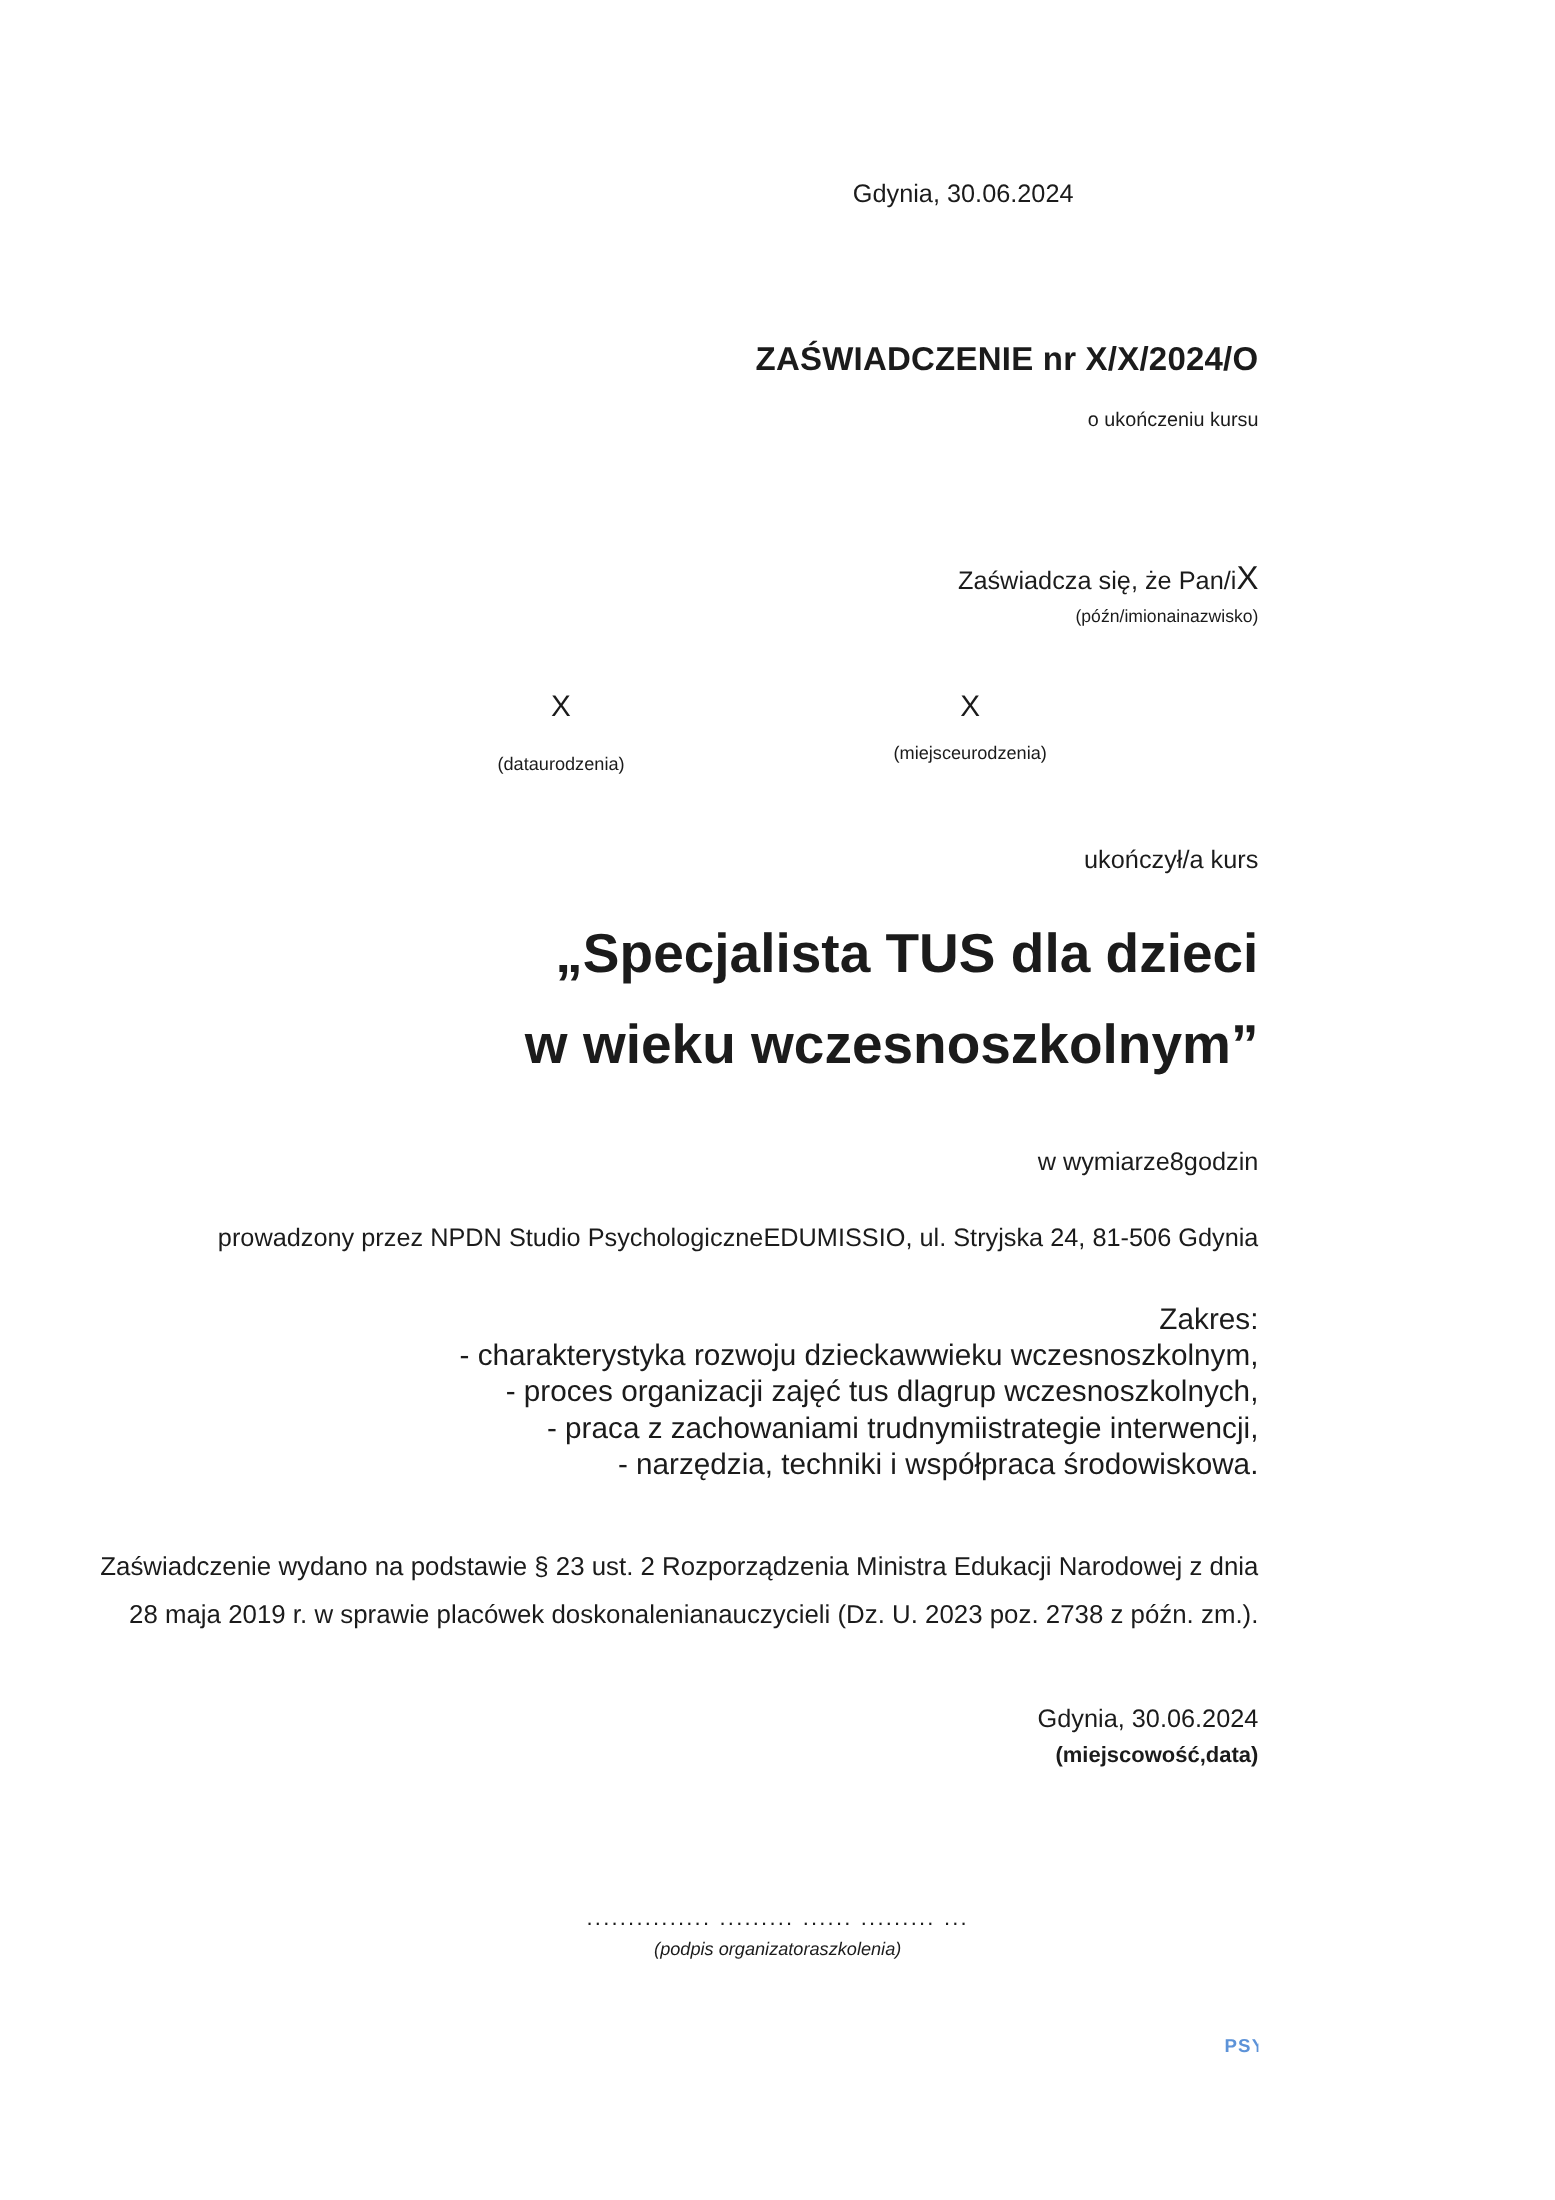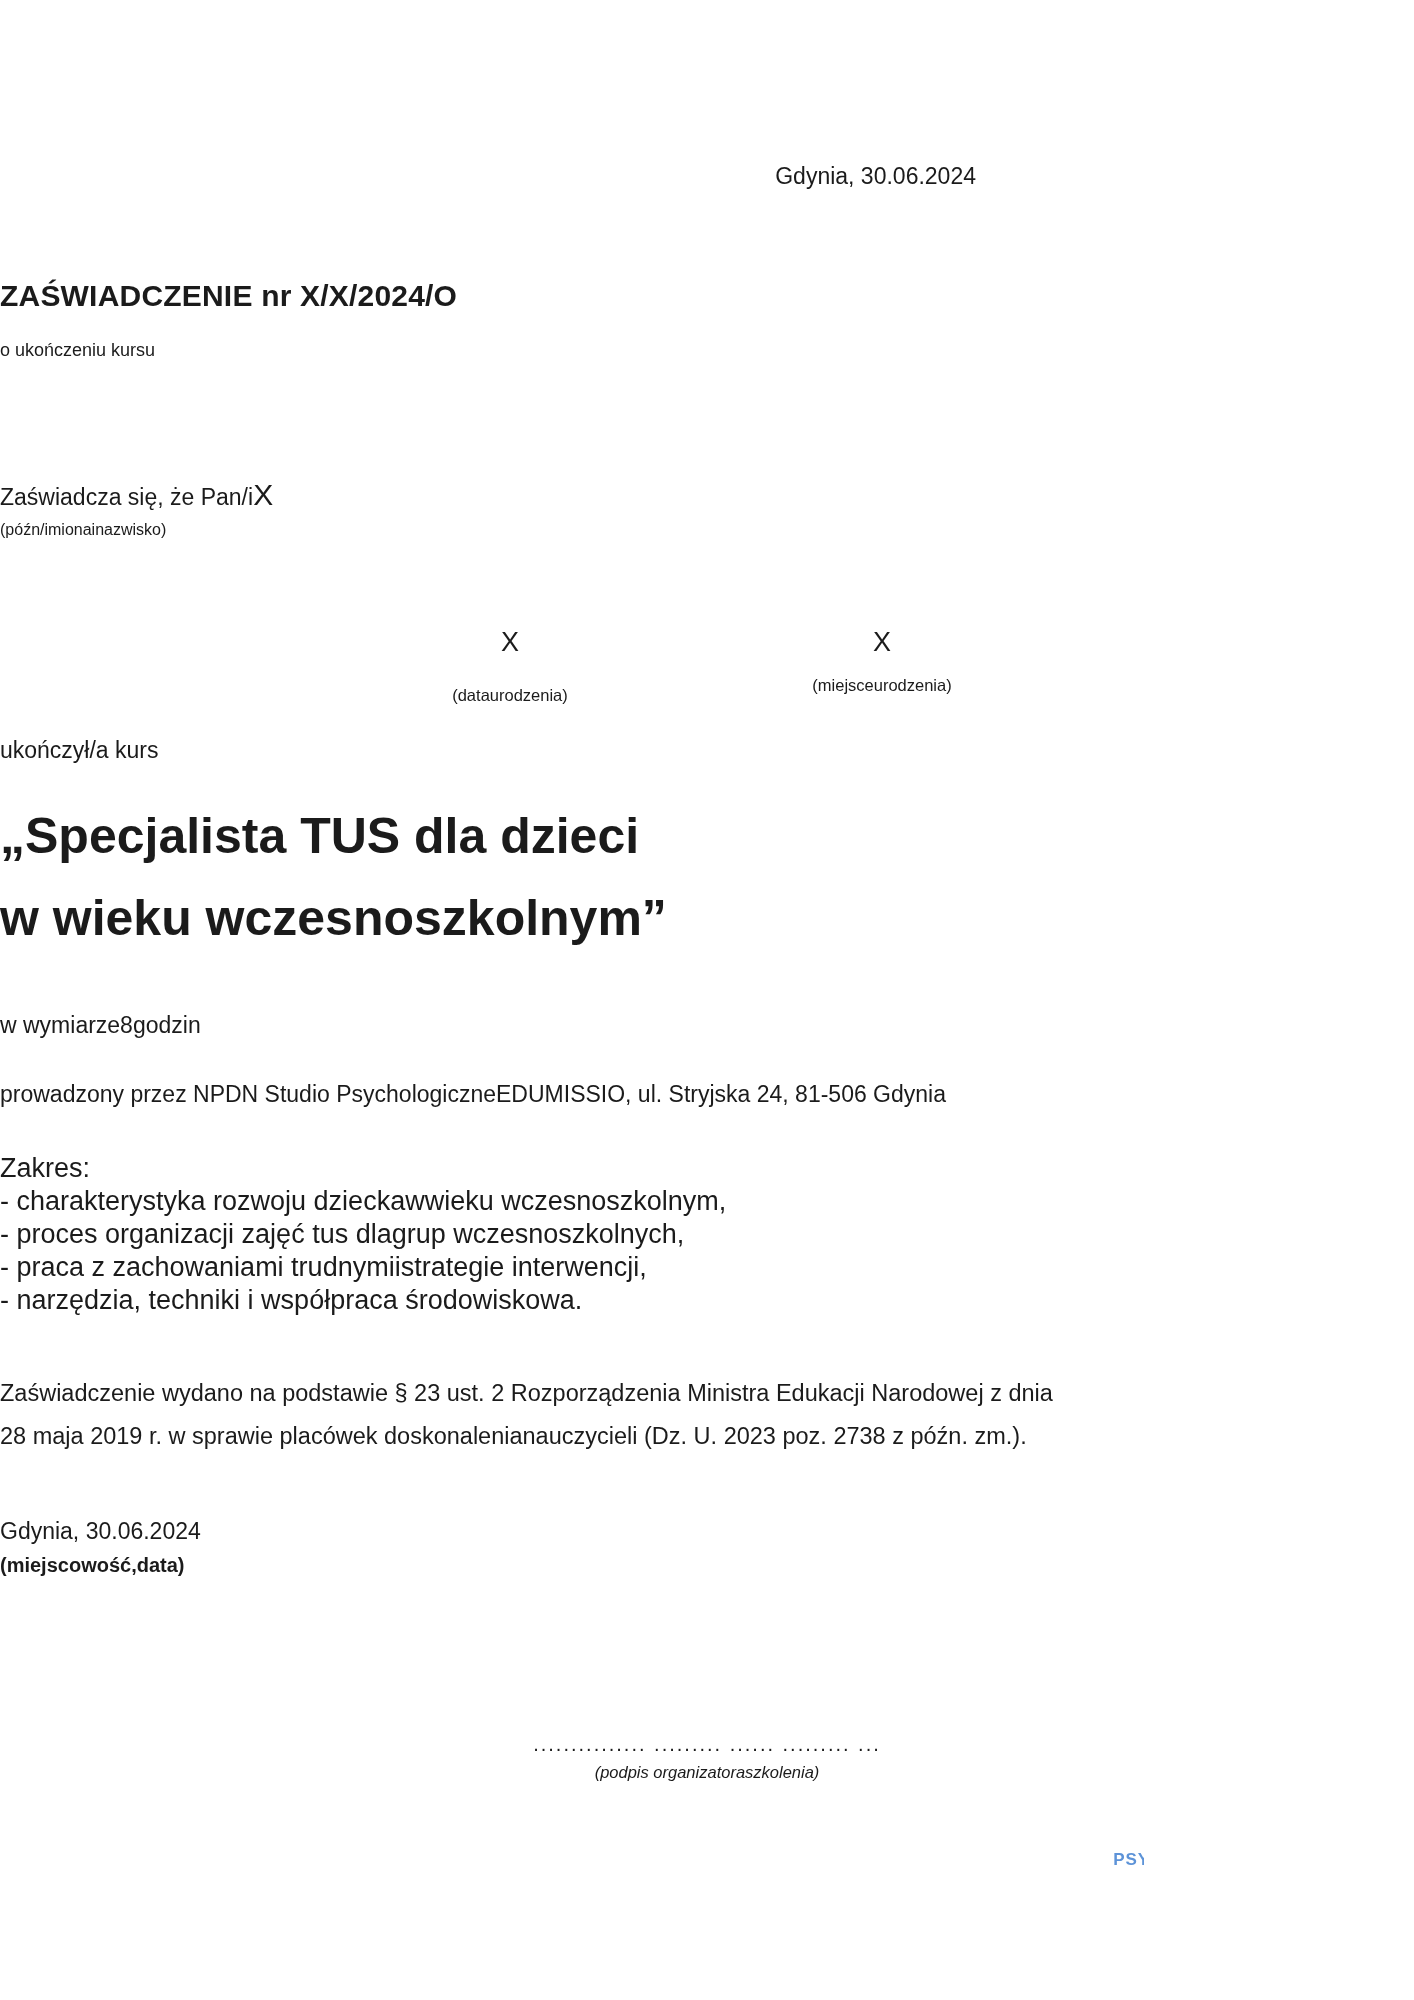--- a/index.html
+++ b/index.html
@@ -5,21 +5,21 @@
   html,body{margin:0;padding:0;background:#ffffff;}
   .page{
     position:relative;
     width:1144px;height:2000px;
     background:#ffffff;
     font-family:"Liberation Sans", sans-serif;
     color:#1b1b1b;
     overflow:hidden;
   }
   .abs{position:absolute;}
-  .centered{left:0;width:100%;text-align:left;}
+  .centered{left:0;width:100%;text-align:right;margin-top:31px;}
 
   .top-date{top:163px;right:168px;font-size:23px;}
 
   .cert-title{top:279px;font-size:30px;font-weight:bold;letter-spacing:.2px;}
   .cert-subtitle{top:340px;font-size:18px;}
 
   .certify-line{top:478px;font-size:23px;}
   .certify-line .big-x{font-size:30px;}
   .name-hint{top:521px;font-size:16px;}
 

